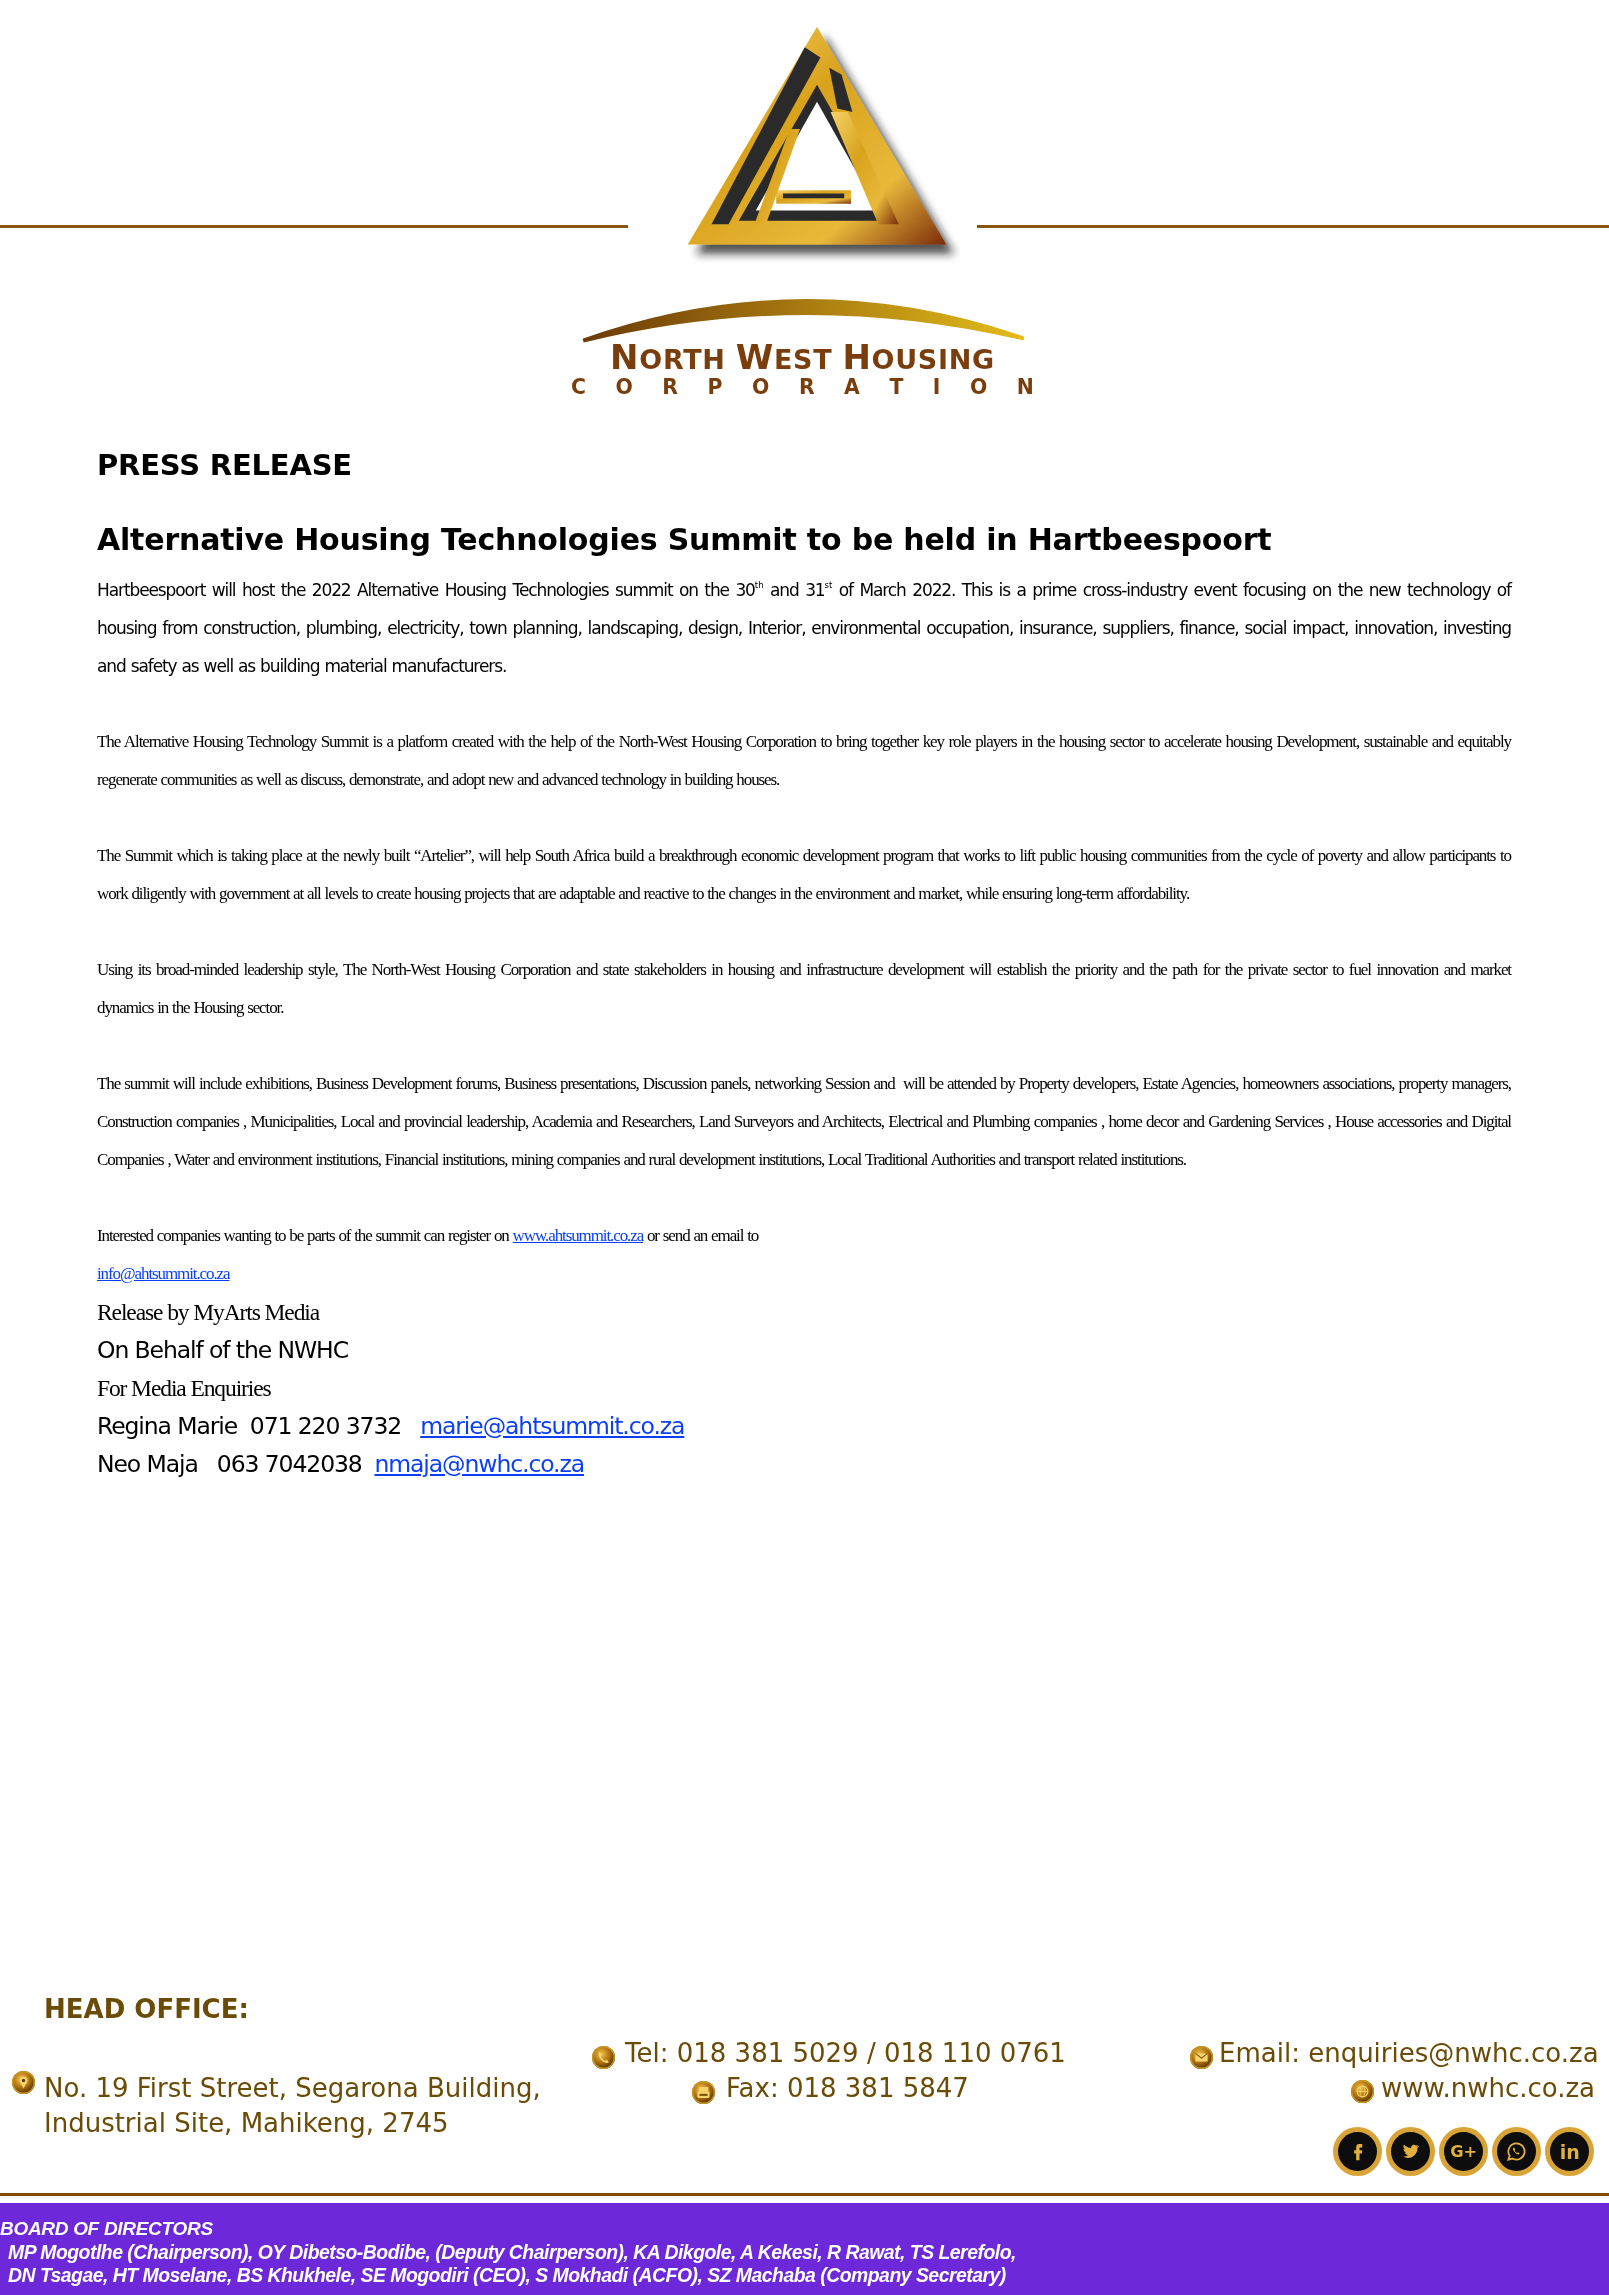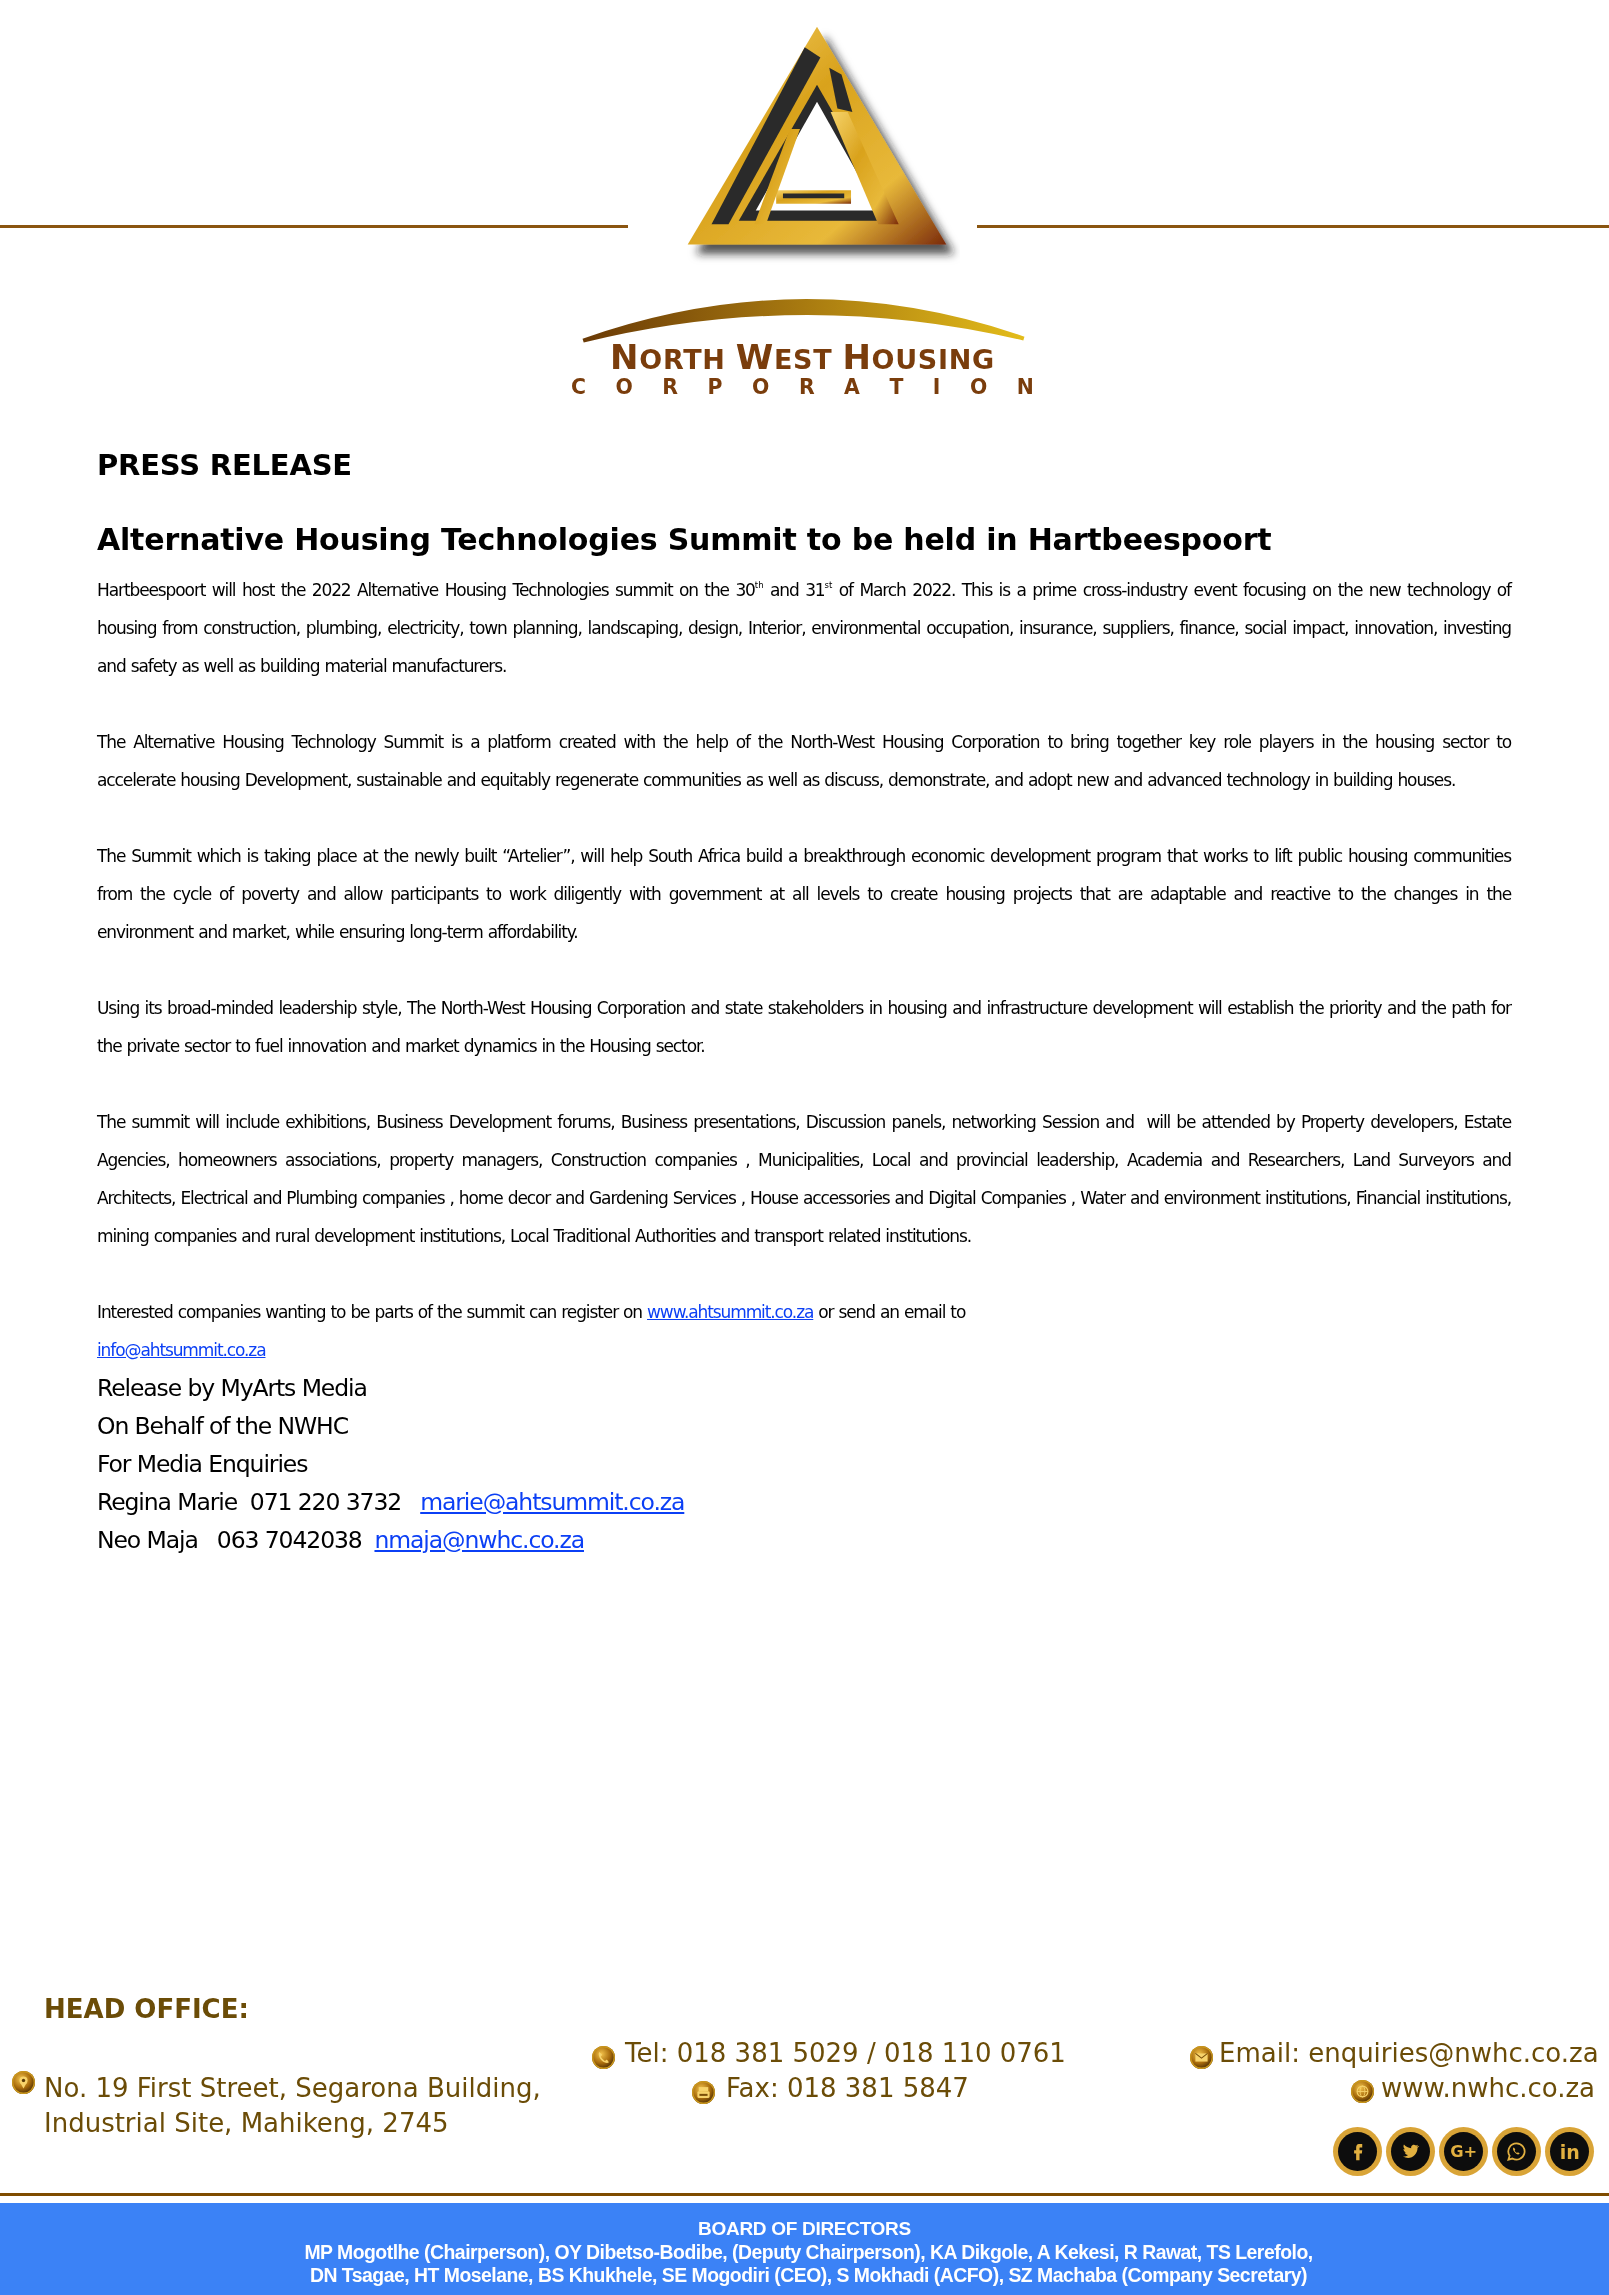--- a/index.html
+++ b/index.html
@@ -19,21 +19,21 @@
   .brand-line2 { position: absolute; left: 571px; top: 375px; width: 463px;
                  font-family: "DejaVu Sans", sans-serif; font-weight: bold; font-size: 20.4px; color: #7a3d0c;
                  display: flex; justify-content: space-between; }
 
   
   .content { position: absolute; left: 97px; width: 1414px; top: 446px; }
   .press { font-weight: bold; font-size: 29px; margin: 0; line-height: 38px; letter-spacing: -0.2px; }
   .headline { font-weight: bold; font-size: 30px; margin: 37px 0 0 0; line-height: 38px; letter-spacing: -0.2px; }
   .para { font-size: 17px; line-height: 38px; text-align: justify; margin: 0; letter-spacing: -1.1px; word-spacing: 0.7px; }
   .p1 { margin-top: 11.6px; }
-  .gap { margin-top: 38px; }
+  .gap { margin-top: 38px; font-family: Liberation Serif, serif; }
   sup { font-size: 0.5em; line-height: 0; vertical-align: 0.95em; letter-spacing: 0; }
   a.link { color: #0b3ff5; text-decoration: underline; }
   .plain { font-size: 23.5px; line-height: 38px; letter-spacing: -1.1px; margin: 0; white-space: pre; }
 
   
   .f-text { position: absolute; color: #6b4c07; font-size: 26px; white-space: nowrap; letter-spacing: 0px; line-height: 34px; }
   .f-bold { font-weight: bold; }
   .ficon { position: absolute; width: 23px; height: 23px; border-radius: 50%;
            background: radial-gradient(circle at 40% 35%, #f2c24a 0%, #a86b0c 45%, #3a2204 80%);
            box-shadow: 0 0 0 1.4px #c9961d inset; }
@@ -41,22 +41,22 @@
 
   .social { position: absolute; top: 2127px; left: 1333px; display: flex; gap: 4.1px; }
   .soc { width: 49px; height: 49px; border-radius: 50%; background: #d9a437;
          display: flex; align-items: center; justify-content: center; }
   .soc-in { width: 39px; height: 39px; border-radius: 50%; background: #0d0d0d;
             display: flex; align-items: center; justify-content: center; color: #e2b040;
             font-family: "DejaVu Sans", sans-serif; font-weight: bold; font-size: 20.4px; }
   .soc-in svg { width: 23px; height: 23px; }
 
   .foot-rule { position: absolute; left: 0; right: 0; top: 2193px; height: 2.7px; background: #7f4c00; }
-  .board { position: absolute; left: 0; right: 0; top: 2203px; bottom: 0; background: #3b82f6;
-           color: #ffffff; text-align: center; font-family: "Liberation Sans", sans-serif; font-weight: bold; }
+  .board { position: absolute; left: 0; right: 0; top: 2203px; bottom: 0; background: #6d28d9;
+           color: #ffffff; font-family: "Liberation Sans", sans-serif; font-weight: bold; font-style: italic; }
   .board-title { font-size: 19px; line-height: 24.5px; margin-top: 13.6px; letter-spacing: -0.3px; }
   .board-line { font-size: 19.4px; line-height: 23px; letter-spacing: -0.5px; padding-left: 8px; }
 </style>
 </head>
 <body>
 
 <div class="rule rule-left"></div>
 <div class="rule rule-right"></div>
 
 <div class="logo-mark">

